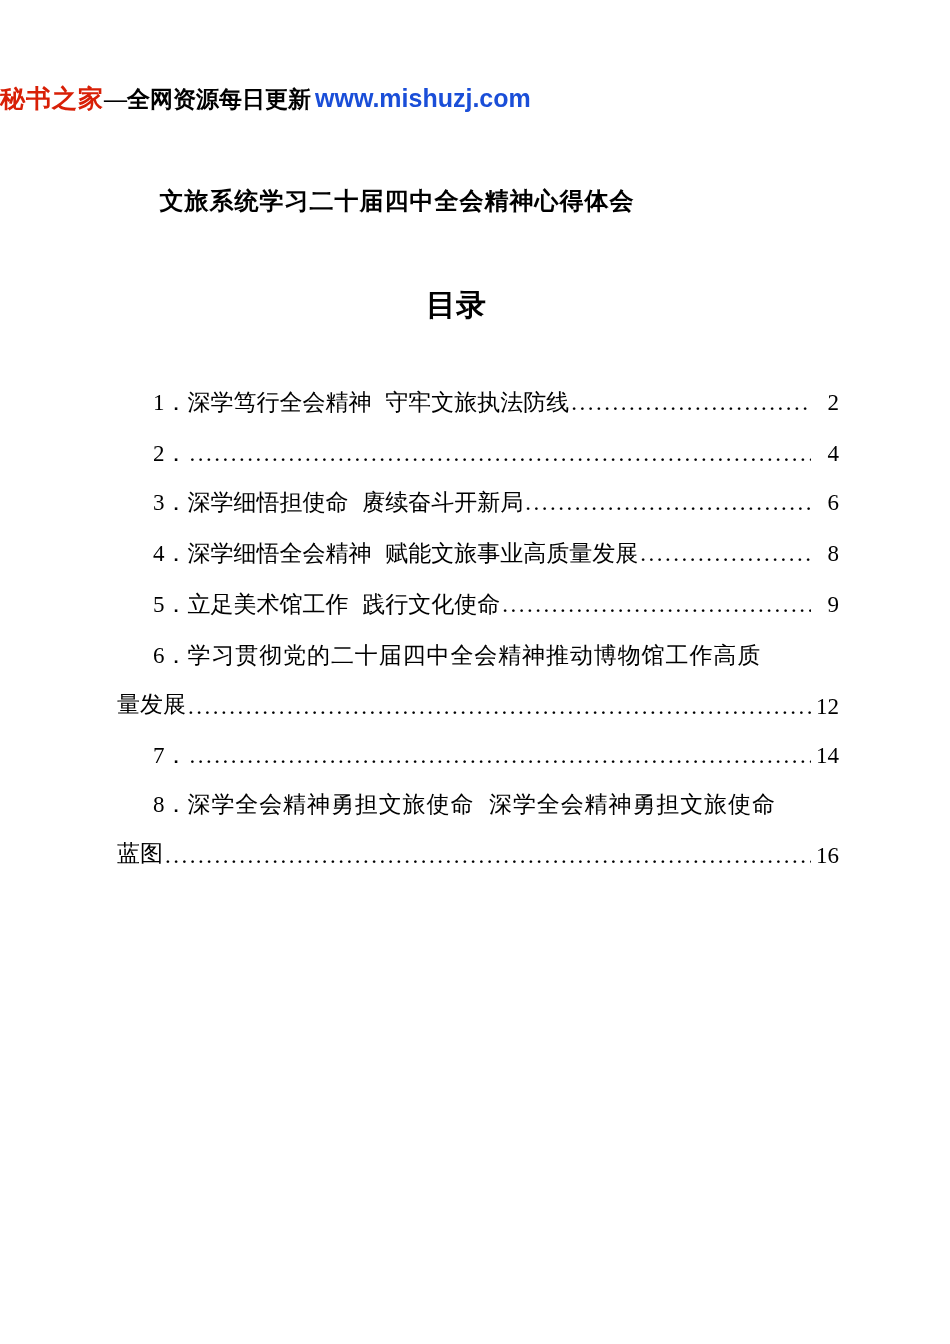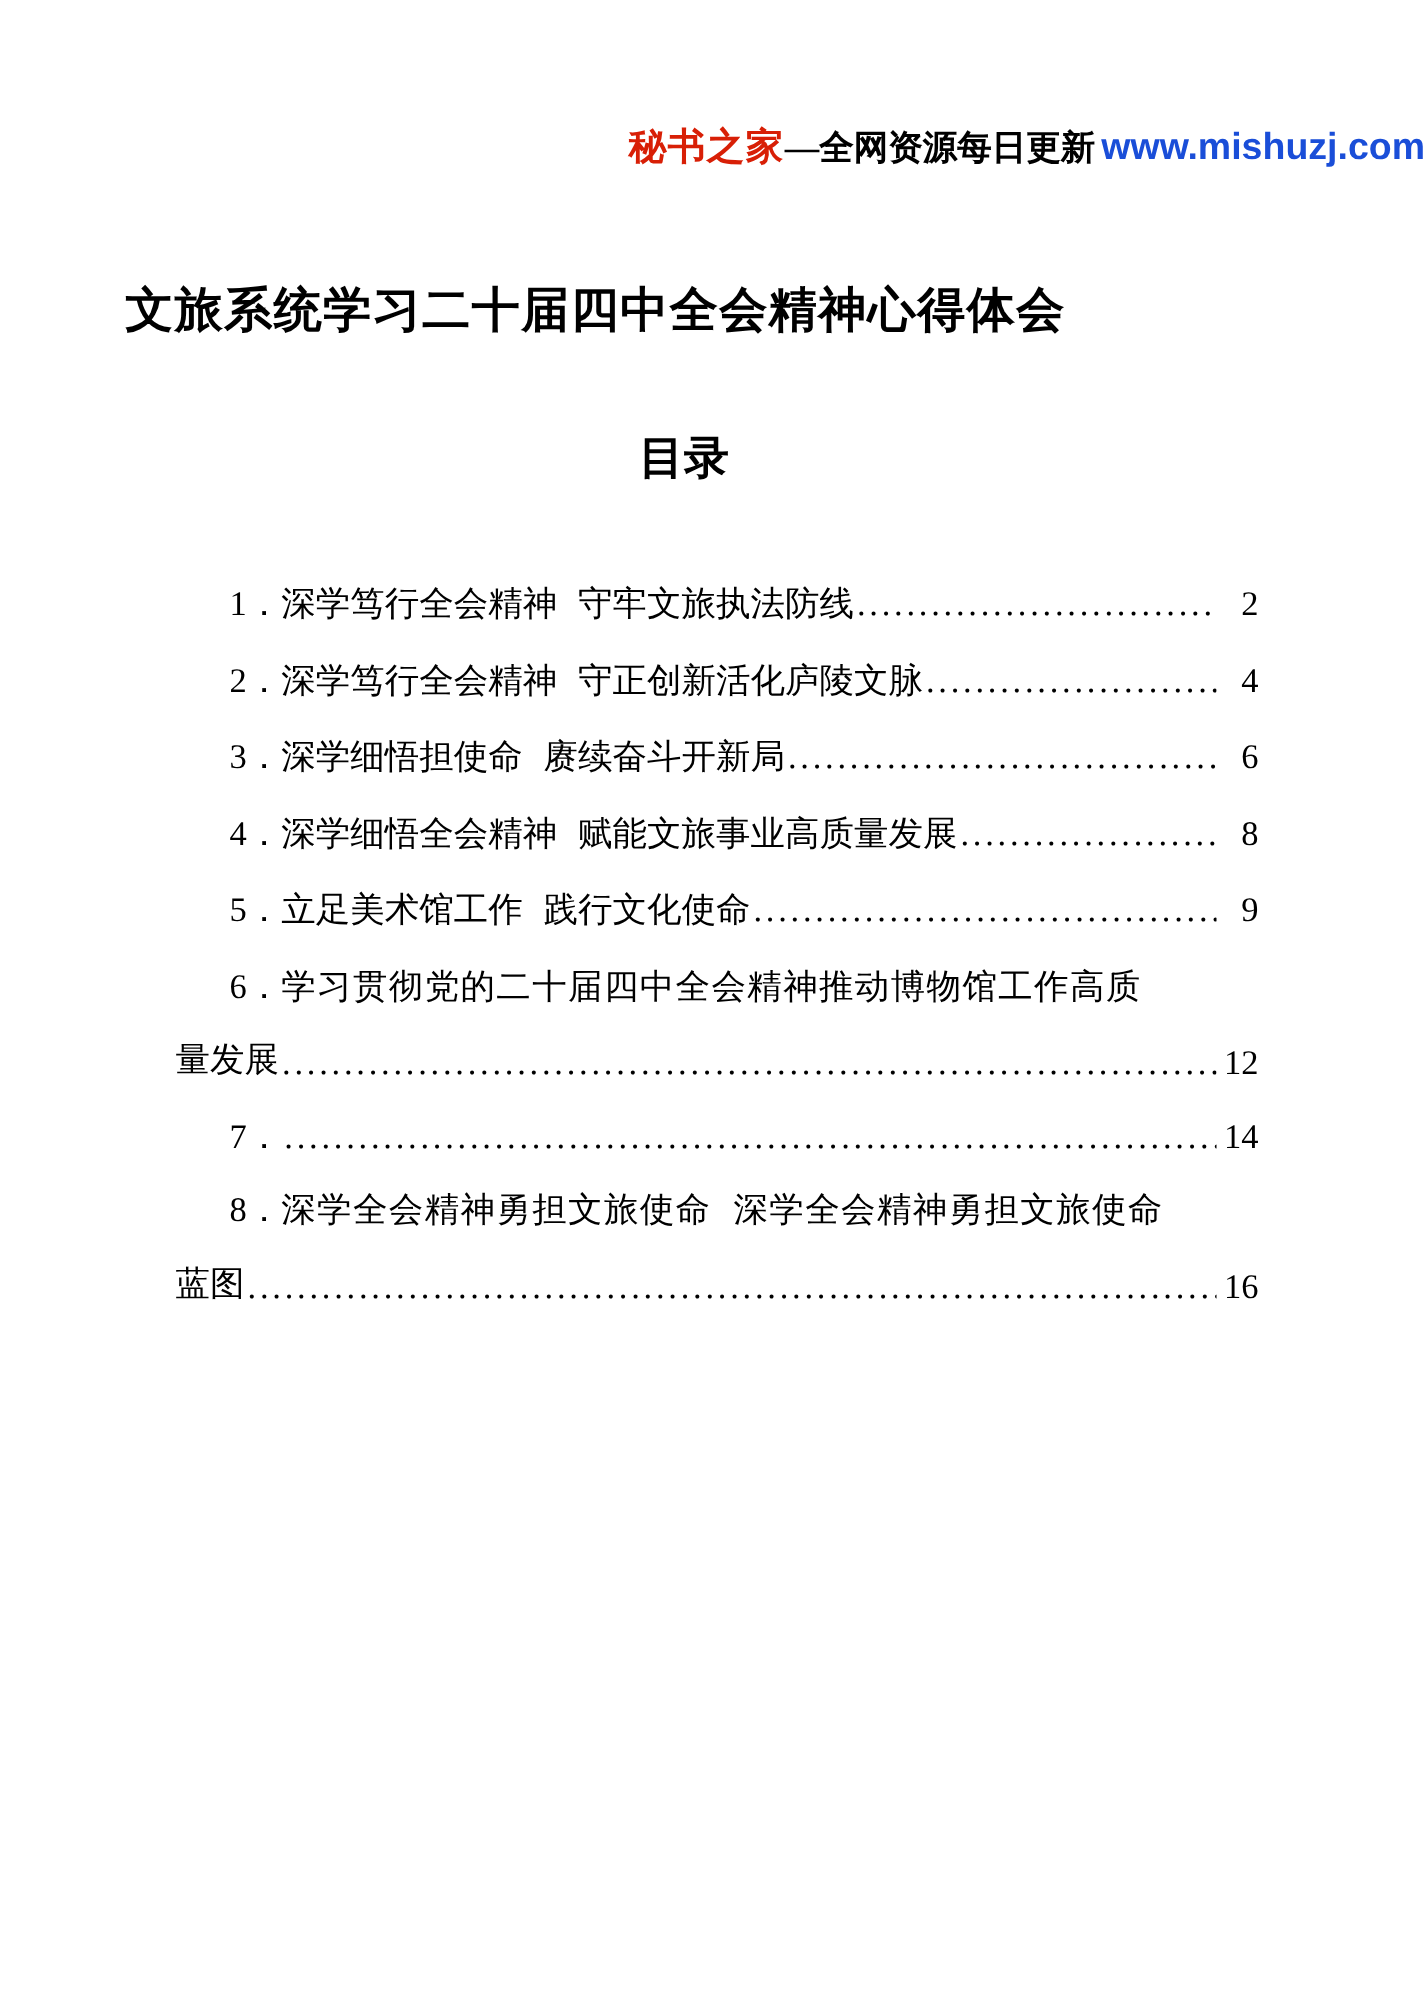--- a/index.html
+++ b/index.html
@@ -22,21 +22,21 @@
     padding: 0;
     position: relative;
   }
 
   
   .banner {
     position: absolute;
     top: 86px;
     left: 0;
     width: 950px;
-    text-align: right;
+    text-align: left;
     font-size: 25px;
     font-weight: bold;
     line-height: 1;
     white-space: nowrap;
     font-family: "Liberation Sans", "DejaVu Sans", sans-serif;
   }
   .banner .brand {
     color: #d81f06;
     font-family: "Liberation Serif", "DejaVu Serif", serif;
     font-weight: bold;
@@ -56,21 +56,21 @@
     margin-left: 4px;
   }
 
   
   .doc-title {
     position: absolute;
     top: 185px;
     left: 0;
     width: 794px;
     text-align: center;
-    font-size: 32px;
+    font-size: 24px;
     font-weight: bold;
     letter-spacing: 1px;
     font-family: "Liberation Sans", "DejaVu Sans", sans-serif;
   }
   .toc-title {
     position: absolute;
     top: 285px;
     left: 0;
     width: 912px;
     text-align: center;
@@ -170,21 +170,20 @@
         <span class="toc-num">1．</span>
         <span class="toc-label">深学笃行全会精神 守牢文旅执法防线</span>
         <span class="toc-leader">..................................................................................................</span>
         <span class="toc-page">2</span>
       </div>
     </div>
 
     <div class="toc-entry">
       <div class="toc-inner">
         <span class="toc-num">2．</span>
-        <span class="toc-label">深学笃行全会精神 守正创新活化庐陵文脉</span>
         <span class="toc-leader">..................................................................................................</span>
         <span class="toc-page">4</span>
       </div>
     </div>
 
     <div class="toc-entry">
       <div class="toc-inner">
         <span class="toc-num">3．</span>
         <span class="toc-label">深学细悟担使命 赓续奋斗开新局</span>
         <span class="toc-leader">..................................................................................................</span>

